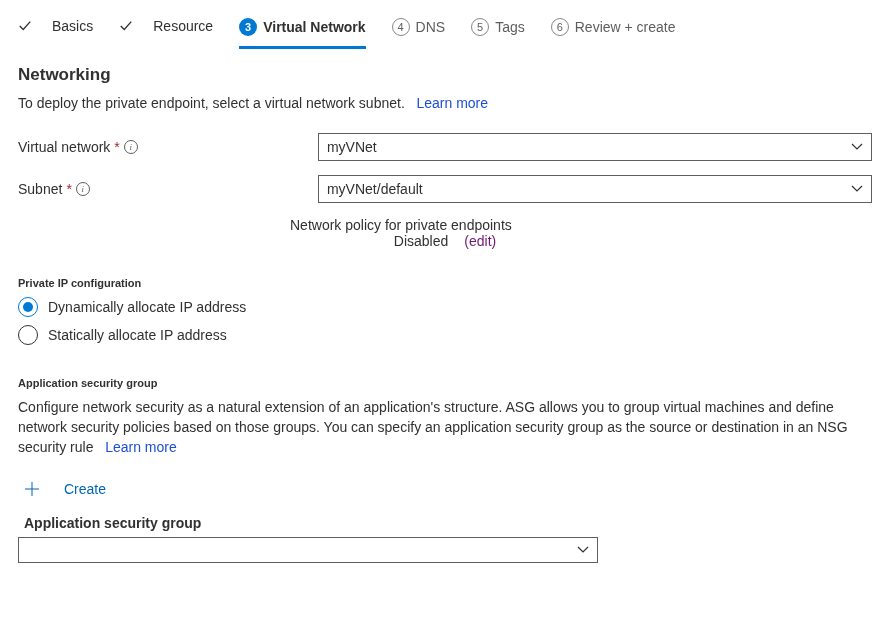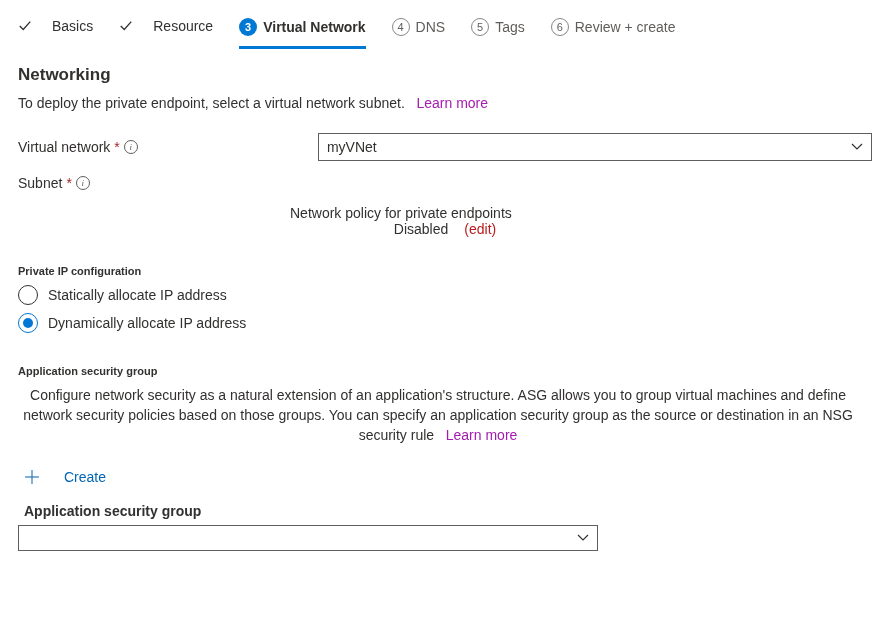--- a/index.html
+++ b/index.html
@@ -57,21 +57,21 @@
     font-size: 17px;
     font-weight: 600;
     margin: 4px 0 8px 0;
   }
   h3.section.big { font-size: 11px; }
   p.desc {
     margin: 0 0 20px 0;
     color: #323130;
     line-height: 20px;
   }
-  a.link { color: #a21caf; text-decoration: none; cursor:pointer; }
+  a.link { color: #1d4ed8; text-decoration: none; cursor:pointer; }
   
   .row {
     display: flex;
     align-items: center;
     margin-bottom: 14px;
   }
   .row .label {
     width: 310px;
     display: flex;
     align-items: center;
@@ -100,21 +100,21 @@
     align-items: center;
     justify-content: space-between;
     padding: 6px 8px;
     background: #fff;
     cursor: pointer;
     font-size: 14px;
   }
   .chev { width: 12px; height: 12px; }
   .chev svg { display:block; }
   .static-val { display:flex; gap:16px; }
-  .editlnk { color:#b91c1c; cursor:pointer; }
+  .editlnk { color:#701a75; cursor:pointer; }
   
   .radio-group { margin: 8px 0 24px 0; }
   .radio {
     display: flex;
     align-items: center;
     gap: 10px;
     margin: 8px 0;
     cursor: pointer;
   }
   .radio .dot {
@@ -218,48 +218,56 @@
     </span>
   </div>
 </div>
 
 <div class="row">
   <div class="label">
     <span>Subnet</span>
     <span class="req">*</span>
     <span class="info">i</span>
   </div>
+  <div class="select">
+    <span>myVNet/default</span>
+    <span class="chev">
+      <svg viewBox="0 0 12 12" width="12" height="12">
+          <path d="M1 3 L6 8 L11 3" stroke="#323130" stroke-width="1.2" fill="none"></path>
+        </svg>
+    </span>
+  </div>
 </div>
 
 <div class="row" style="margin-bottom:28px;flex-direction:column;">
   <div class="label">Network policy for private endpoints</div>
   <div class="static-val">
     <span>Disabled</span>
     <span class="editlnk">(edit)</span>
   </div>
 </div>
 
 
 <h3 class="section big">Private IP configuration</h3>
 <div class="radio-group">
-  <div class="radio">
-    <span class="dot outer"></span>
-    <span>Statically allocate IP address</span>
-  </div>
   <div class="radio selected">
     <span class="dot outer">
         <span class="dot inner"></span>
       </span>
     <span>Dynamically allocate IP address</span>
   </div>
+  <div class="radio">
+    <span class="dot outer"></span>
+    <span>Statically allocate IP address</span>
+  </div>
 </div>
 
 
 <h3 class="section big" style="margin-top:32px;">Application security group</h3>
-<p class="desc" style="margin-bottom:14px; max-width:840px;text-align:center;">
+<p class="desc" style="margin-bottom:14px; max-width:840px;">
   <span>Configure network security as a natural extension of an application's structure. ASG allows you to group virtual machines and define network security policies based on those groups. You can specify an application security group as the source or destination in an NSG security rule</span>&nbsp;&nbsp;
   <a class="link">Learn more</a>
 </p>
 
 <div class="create">
   <span class="plus">
     <svg viewBox="0 0 16 16" width="16" height="16">
         <path d="M8 1 V15 M1 8 H15" stroke="#0065b3" stroke-width="1"></path>
       </svg>
   </span>

